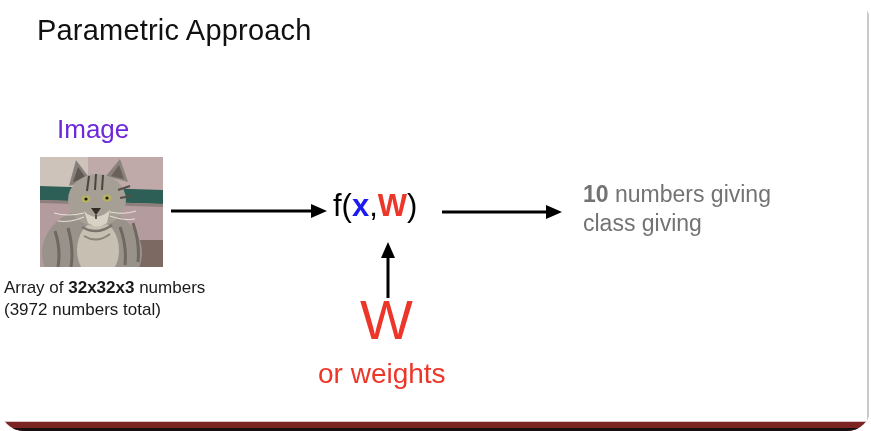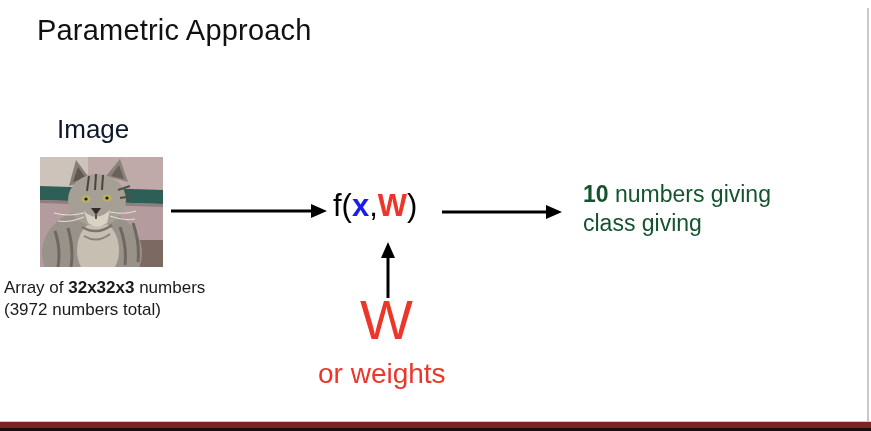--- a/index.html
+++ b/index.html
@@ -3,49 +3,50 @@
 <meta charset="utf-8">
 <style>
   html,body { margin:0; padding:0; background:#ffffff; }
   .slide {
     position:relative;
     width:871px; height:431px;
     background:#ffffff;
     overflow:hidden;
     font-family:"Liberation Sans","DejaVu Sans",sans-serif;
     color:#000;
+    border-radius:24px;
   }
   .title {
     position:absolute; left:37px; top:14px;
     font-size:29px; font-weight:400; margin:0; color:#111;
     letter-spacing:0.2px;
   }
   .image-label {
     position:absolute; left:57px; top:114px;
-    font-size:26px; color:#0f172a;
+    font-size:26px; color:#6d28d9;
   }
   .cat {
     position:absolute; left:40px; top:157px;
     width:123px; height:110px;
   }
   .cat svg { display:block; }
   .caption {
     position:absolute; left:4px; top:277px;
     font-size:17px; line-height:22px; color:#1a1a1a;
   }
   .fx {
     position:absolute; left:333px; top:188px;
     font-size:31px; white-space:nowrap;
   }
   .fx .bold { font-weight:700; }
   .blue { color:#1b1bef; }
   .red  { color:#ed362a; }
   .output {
     position:absolute; left:583px; top:180px;
-    font-size:23px; line-height:29px; color:#14532d;
+    font-size:23px; line-height:29px; color:#737373;
   }
   .w-symbol {
     position:absolute; left:360px; top:292px;
     font-size:56px; line-height:1; font-weight:400;
   }
   .w-label {
     position:absolute; left:318px; top:357px;
     font-size:28px; line-height:34px;
   }
   

